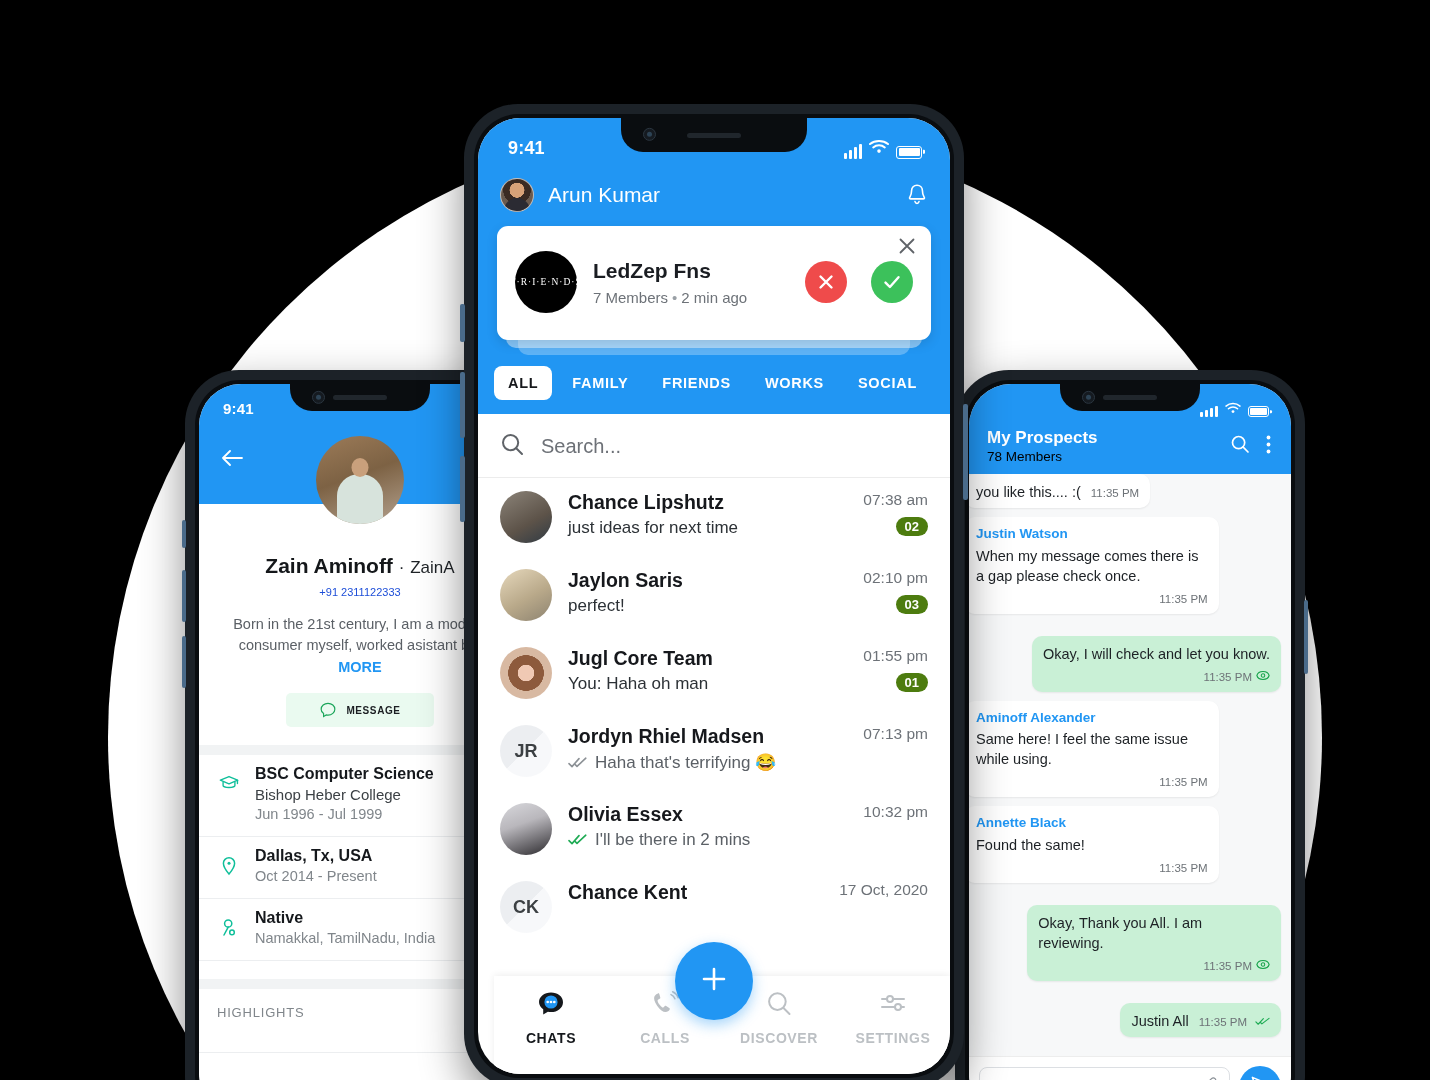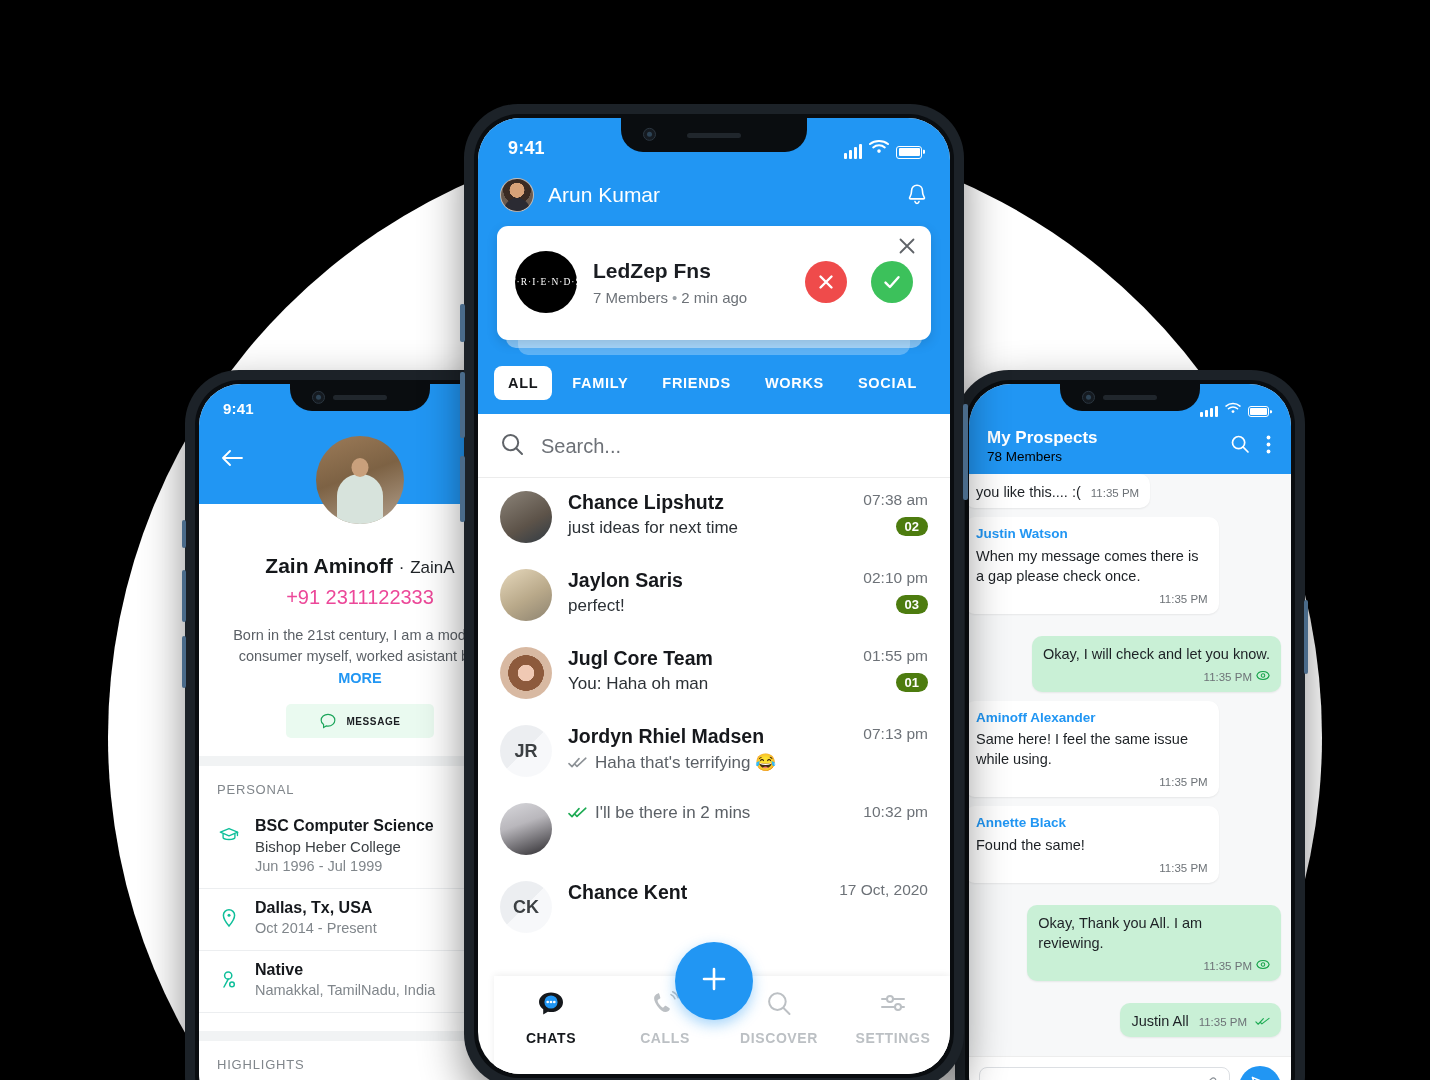--- a/index.html
+++ b/index.html
@@ -226,21 +226,21 @@
     position: absolute; left: 50%; bottom: -6px; transform: translateX(-50%);
     width: 46px; height: 56px; border-radius: 22px 22px 8px 8px; background: #d7e3dc;
   }
   .l-avatar .head {
     position: absolute; left: 50%; top: 22px; transform: translateX(-50%);
     width: 17px; height: 19px; border-radius: 50%; background: #c9a07c;
   }
   .l-body { padding: 0 12px; }
   .l-name { text-align: center; margin-top: 50px; font-size: 21px; font-weight: bold; color: #14171a; }
   .l-name .handle { font-weight: normal; font-size: 17px; color: #1f2327; }
-  .l-phone { text-align: center; font-size: 20px; color: #ec4899; margin-top: 8px; }
+  .l-phone { text-align: center; font-size: 11px; color: #1d4ed8; margin-top: 8px; }
   .l-bio {
     text-align: center; font-size: 14.5px; color: #5b6066; line-height: 1.45;
     margin-top: 16px; padding: 0 8px;
   }
   .l-more { text-align: center; color: #2196f3; font-weight: bold; font-size: 14.5px; margin-top: 3px; cursor: pointer;}
   .l-msgbtn {
     margin: 18px auto 0 auto; width: 148px; height: 34px; border-radius: 5px;
     background: #eafaf0; display: flex; align-items: center; justify-content: center;
     gap: 9px; cursor: pointer;
   }
@@ -359,21 +359,20 @@
               <svg width="18" height="18" viewBox="0 0 20 20" fill="none">
                   <path d="M10 2.6c-4.2 0-7.6 2.9-7.6 6.5 0 2 1 3.7 2.7 4.9v3.2l3-1.7c.6.1 1.2.2 1.9.2 4.2 0 7.6-2.9 7.6-6.6S14.2 2.6 10 2.6z" stroke="#1ba55a" stroke-width="1.3"></path>
                 </svg>
             </span>
             <span>MESSAGE</span>
           </div>
         </div>
 
         <div class="l-sep"></div>
 
-        <div class="l-sectitle">PERSONAL</div>
         <div class="l-item">
           <div class="l-ico">
             <svg width="20" height="16" viewBox="0 0 22 16" fill="none">
                 <path d="M11 2L1.5 6 11 10l9.5-4L11 2z" stroke="#0fbf9a" stroke-width="1.5" stroke-linejoin="round"></path>
                 <path d="M4.5 7.6v4.2c0 1 2.9 2.2 6.5 2.2s6.5-1.2 6.5-2.2V7.6" stroke="#0fbf9a" stroke-width="1.5"></path>
                 <path d="M20.3 6.2v3.4" stroke="#0fbf9a" stroke-width="1.5" stroke-linecap="round"></path>
               </svg>
           </div>
           <div>
             <div class="l-it-t1">BSC Computer Science</div>
@@ -738,20 +737,21 @@
               </div>
             </div>
             <div class="chat-meta">
               <div class="chat-time">07:13 pm</div>
             </div>
           </div>
 
           <div class="chat-row">
             <div class="chat-av" style="background:linear-gradient(160deg,#d8d8dc 0%,#b9b7bc 40%,#2c2a2e 100%)"></div>
             <div class="chat-main">
+              <div class="chat-name">Olivia Essex</div>
               <div class="chat-msg">
                 <span class="ticks">
                   <svg width="20" height="12" viewBox="0 0 20 12" fill="none">
                       <path d="M1 6.6l3 3L11 1.6" stroke="#1eab54" stroke-width="1.6" stroke-linecap="round" stroke-linejoin="round"></path>
                       <path d="M7 7.4l2 2 8.8-8.2" stroke="#1eab54" stroke-width="1.6" stroke-linecap="round" stroke-linejoin="round"></path>
                     </svg>
                 </span>
                 <span>I'll be there in 2 mins</span>
               </div>
             </div>

